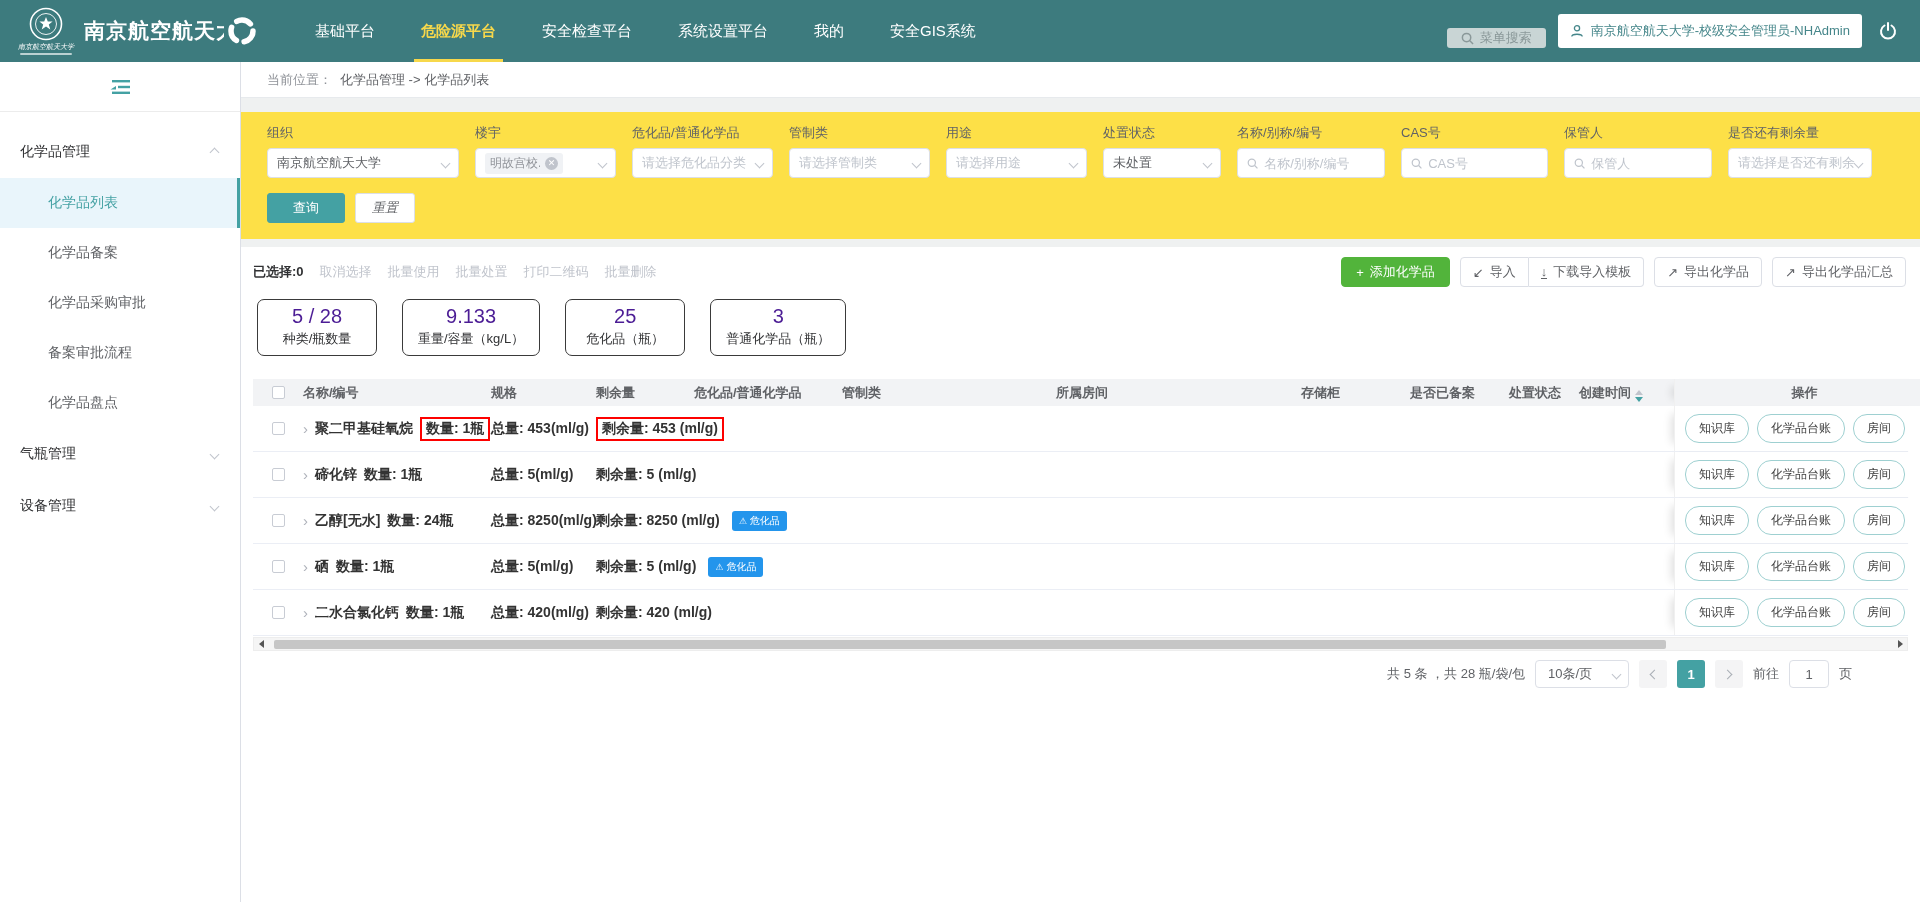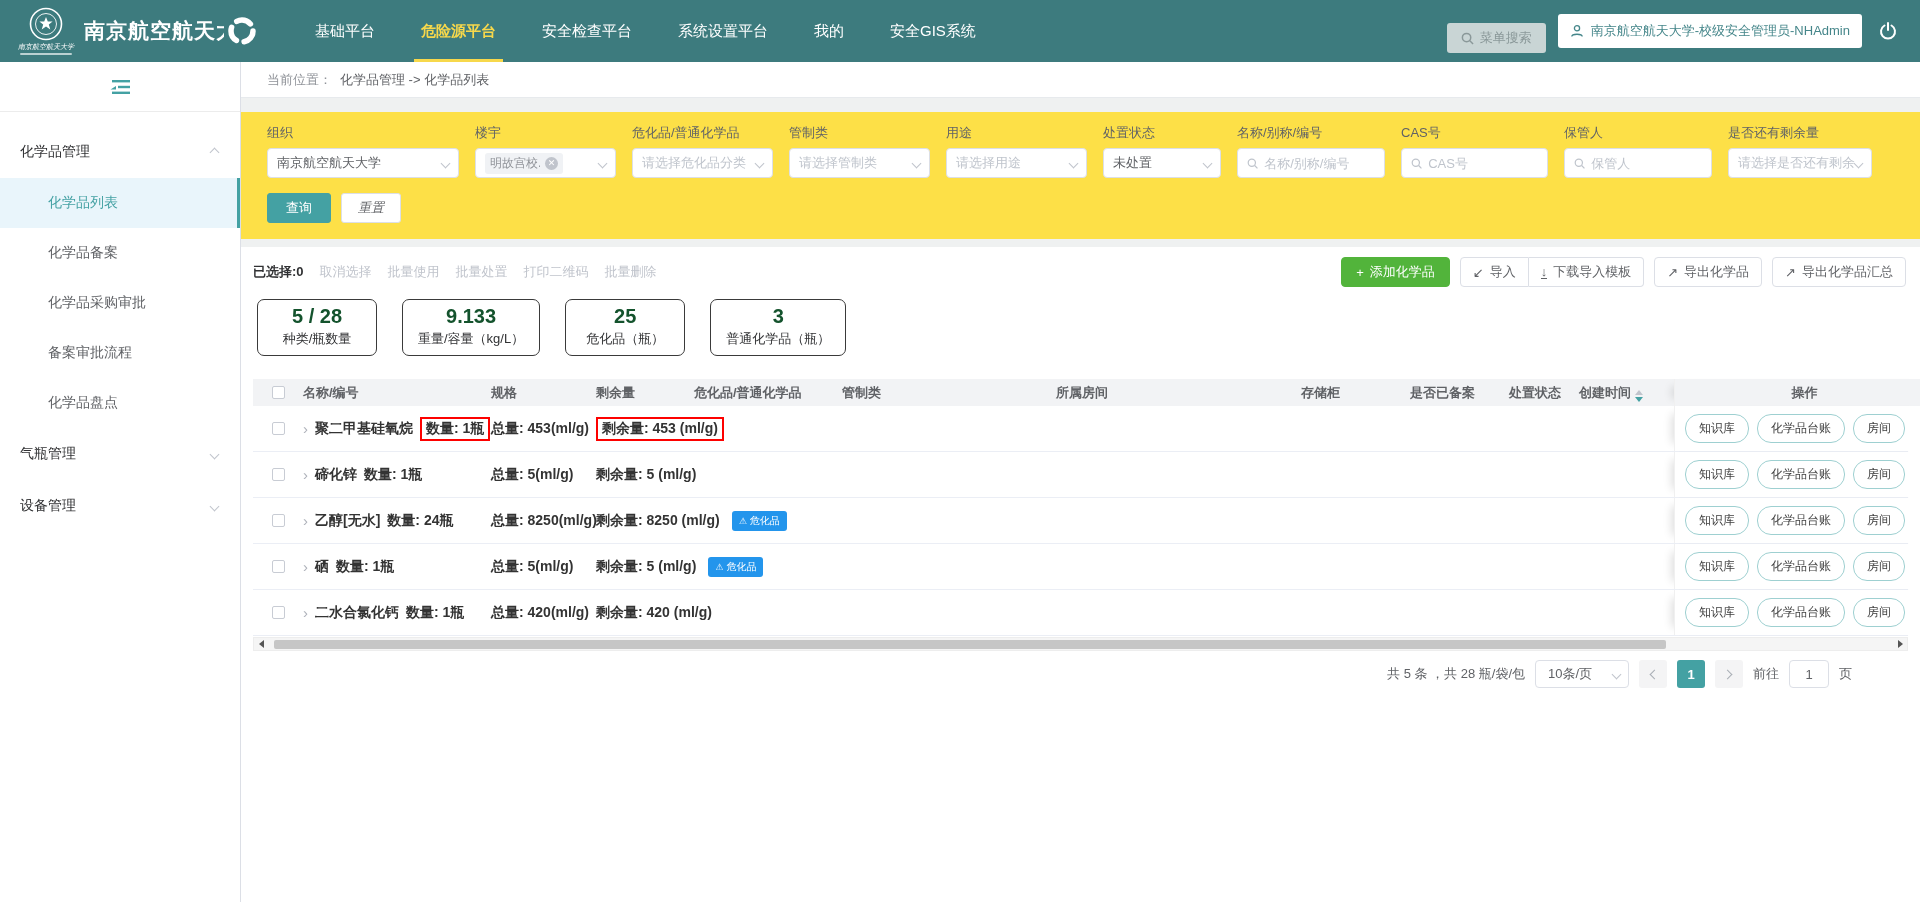--- a/index.html
+++ b/index.html
@@ -14,21 +14,21 @@
   .app-title { color:#fff; font-size:21px; font-weight:600; letter-spacing:1px;
     width:140px; overflow:hidden; white-space:nowrap; }
   .spinner { margin:0 8px 0 2px; display:flex; }
   .nav-menu { display:flex; margin-left:26px; height:62px; }
   .nav-item { position:relative; color:#fff; font-size:15px; padding:0 23px; height:62px;
     display:flex; align-items:center; cursor:pointer; white-space:nowrap; }
   .nav-item.active { color:#f7d84b; font-weight:600; }
   .nav-item.active::after { content:""; position:absolute; left:16px; right:16px; bottom:0;
     height:3px; background:#f7d84b; }
   .nav-right { margin-left:auto; display:flex; align-items:center; }
-  .search-btn { background:#c9d5d5; color:#8a9899; border:none; height:30px; border-radius:3px;
+  .search-btn { background:#c9d5d5; color:#8a9899; border:none; height:20px; border-radius:3px;
     padding:0 14px; font-size:13px; display:flex; align-items:center; gap:6px; cursor:pointer;margin-top:14px; }
   .user-box { background:#fff; height:34px; border-radius:3px; margin-left:12px; padding:0 12px;
     display:flex; align-items:center; gap:7px; font-size:13px; color:#45868a; cursor:pointer; }
   .power { margin:0 6px 0 16px; display:flex; cursor:pointer; }
 
   
   .page-body { display:flex; height:840px; }
   .sidebar { width:241px; border-right:1px solid #dcdfe6; background:#fff; flex-shrink:0; }
   .fold-row { height:50px; display:flex; align-items:center; justify-content:center;
     border-bottom:1px solid #ececec; }
@@ -63,21 +63,21 @@
   .tag-text { overflow:hidden; white-space:nowrap; }
   .tag-x { width:13px; height:13px; flex-shrink:0; border-radius:50%; background:#c0c4cc; color:#fff;
     font-size:9px; line-height:13px; text-align:center; cursor:pointer; }
   .f-search { gap:6px; cursor:text; padding-right:9px; }
   .f-search input { border:none; outline:none; width:100%; font-size:13px; color:#606266;
     font-family:inherit; }
   .f-search input::placeholder { color:#bfc4cc; }
   .filter-btns { display:flex; gap:10px; padding:15px 26px 14px; }
   .btn { font-size:13px; border-radius:3px; height:30px; display:inline-flex; align-items:center;
     cursor:pointer; font-family:inherit; }
-  .btn-query { background:#44a1a3; color:#fff; border:1px solid #44a1a3; padding:0 18px; }
+  .btn-query { background:#44a1a3; color:#fff; border:1px solid #44a1a3; padding:0 25px; }
   .btn-reset { background:#fff; color:#606266; border:1px solid #dcdfe6; padding:12px 16px;font-style:italic; }
 
   
   .main-panel { flex:1; padding:8px 12px 0; position:relative; overflow:hidden; }
   .toolbar { display:flex; align-items:center; height:34px; }
   .selected-label { font-size:13px; font-weight:700; color:#303133; }
   .bulk-links { display:flex; gap:16px; margin-left:16px; }
   .bulk-link { font-size:13px; color:#c0c4cc; cursor:not-allowed; }
   .toolbar-right { margin-left:auto; display:flex; align-items:center; gap:10px; padding-right:2px; }
   .btn-green { background:#52b43b; color:#fff; border:1px solid #52b43b; border-radius:4px;
@@ -86,21 +86,21 @@
     padding:0 12px; gap:6px; }
   .btn-grp { display:flex; }
   .btn-grp .btn-outline:first-child { border-radius:4px 0 0 4px; }
   .btn-grp .btn-outline:last-child { border-radius:0 4px 4px 0; border-left:none; }
   .ico { font-size:13px; line-height:1; }
   .ico-dl { border-bottom:1.5px solid currentColor; padding-bottom:0; }
 
   .stats { display:flex; gap:25px; margin:10px 0 0 4px; }
   .stat-box { border:1.5px solid #3a3a3a; border-radius:7px; padding:5px 15px 7px; text-align:center;
     min-width:120px; }
-  .stat-value { color:#14532d; font-size:20px; font-weight:700; }
+  .stat-value { color:#4c1d95; font-size:20px; font-weight:400; }
   .stat-label { font-size:13px; color:#303133; margin-top:2px; white-space:nowrap; }
 
   
   .table { margin-top:23px; }
   .t-header { display:flex; align-items:center; background:#f2f3f5; height:27px; font-size:13px;
     font-weight:700; color:#606266; }
   .t-row { display:flex; align-items:center; height:46px; border-bottom:1px solid #ebeef5;
     font-size:14px; font-weight:600; color:#333; position:relative; background:#fff; }
   .cell { flex-shrink:0; white-space:nowrap; }
   .col-check { width:50px; display:flex; justify-content:center; }

